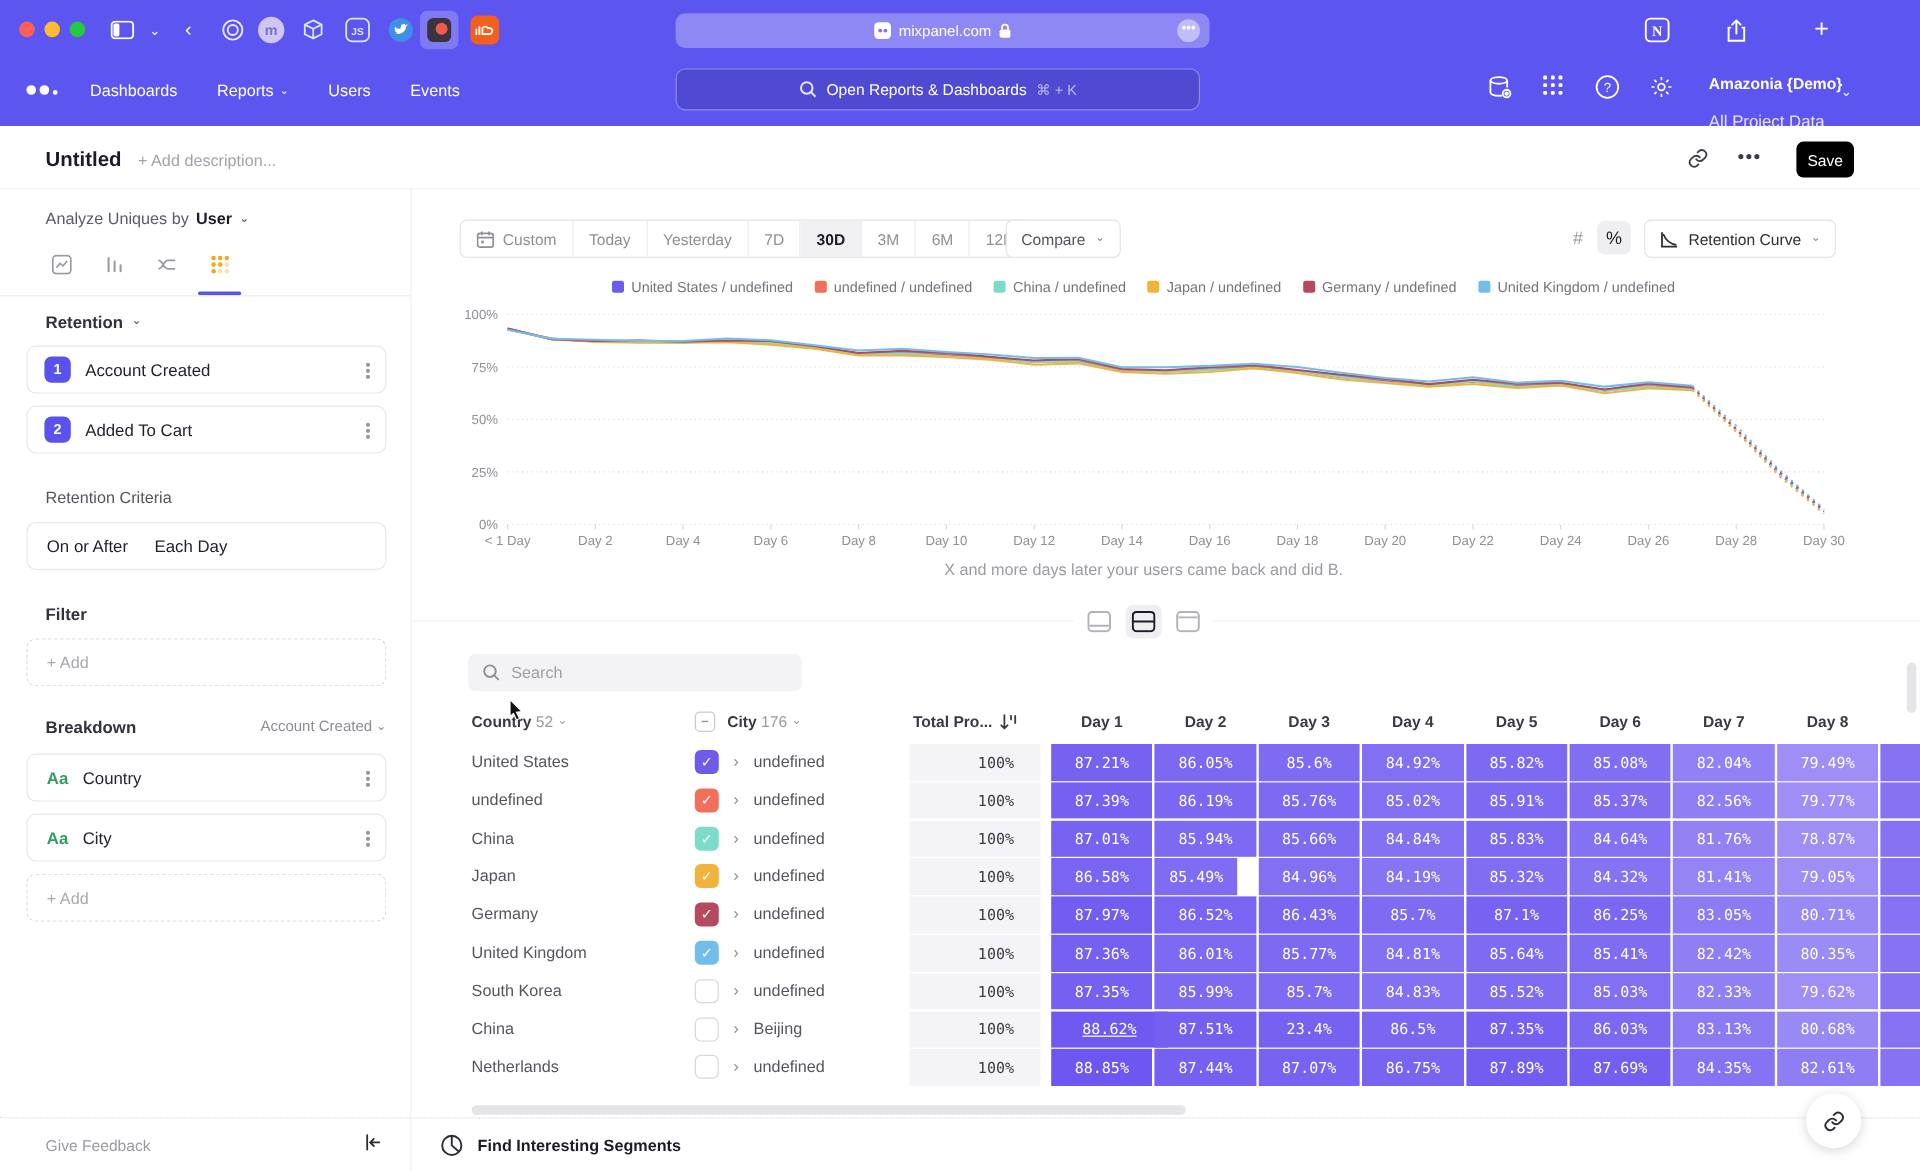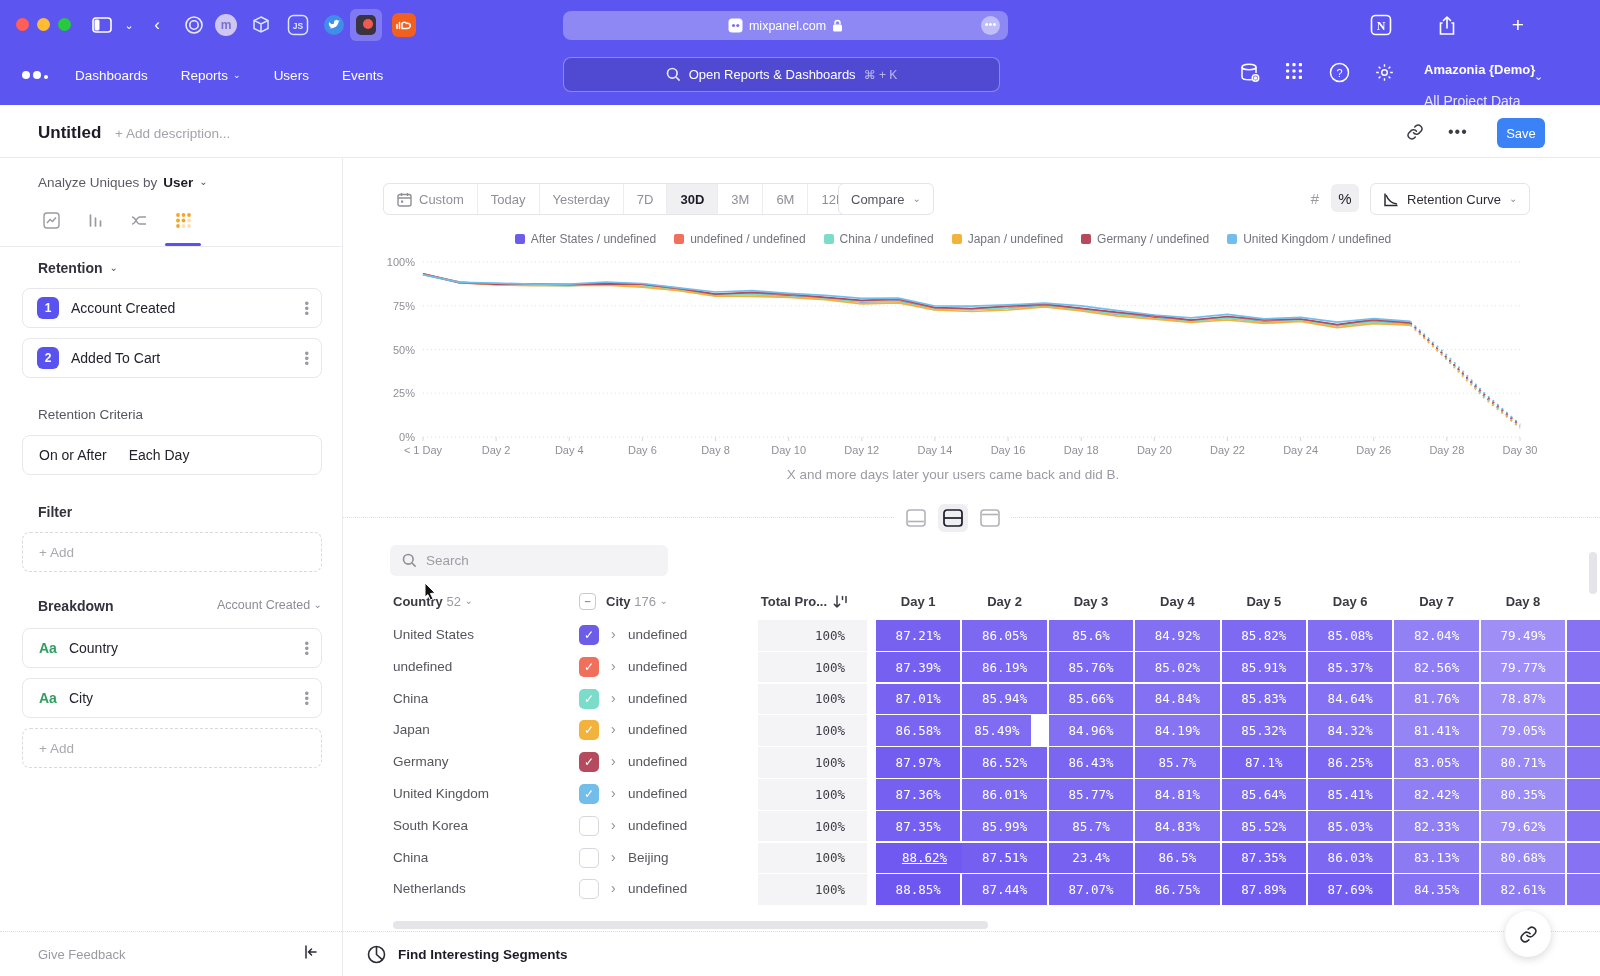--- a/index.html
+++ b/index.html
@@ -222,21 +222,21 @@
 <div id="titlebar">
   <span class="abs" style="left:38px;top:18px;font-size:17px;font-weight:700;color:#1c1c28">Untitled</span>
   <span class="abs" style="left:115px;top:21px;font-size:13.5px;color:#a3a3ab">+ Add description...</span>
   <div class="abs" style="left:1406px;top:18px">
     <svg width="18" height="18" viewBox="0 0 24 24" fill="none" stroke="#3c3c46" stroke-width="2" stroke-linecap="round">
         <path d="M10 13a5 5 0 0 0 7.5.5l2.7-2.7a5 5 0 0 0-7-7l-1.6 1.5"></path>
         <path d="M14 11a5 5 0 0 0-7.5-.5l-2.7 2.7a5 5 0 0 0 7 7l1.6-1.5"></path>
       </svg>
   </div>
   <div class="abs" style="left:1448px;top:18px;color:#3c3c46;font-size:16px;letter-spacing:1px">•••</div>
-  <button class="abs" style="left:1497px;top:13px;width:48px;height:30px;background:#3b82f6;color:#fff;border:none;border-radius:6px;font-size:13px;font-family:'Liberation Sans',sans-serif">Save</button>
+  <button class="abs" style="left:1497px;top:13px;width:48px;height:30px;background:#000000;color:#fff;border:none;border-radius:6px;font-size:13px;font-family:'Liberation Sans',sans-serif">Save</button>
 </div>
 
 <div id="sidebar">
   <div class="abs" style="left:38px;top:17px;display:flex;gap:6px;align-items:center">
     <span class="sb-label">Analyze Uniques by</span>
     <span style="font-size:13.5px;font-weight:700;color:#1c1c28">User</span>
     <span style="color:#55555e;font-size:10px" class="chev">⌄</span>
   </div>
 
   <div class="abs" style="left:30px;top:47px;display:flex;gap:2px">
@@ -381,21 +381,21 @@
         <path d="M2 1.5v12h12.5"></path>
         <path d="M3 3c2.5 6 6 8.5 11 9"></path>
       </svg>
     <span style="color:#2c2c34">Retention Curve</span>
       <span class="chev" style="font-size:10px;color:#8d8d95">⌄</span>
   </div>
 
   <div id="legend">
       <div class="lg-item">
         <span class="lg-sw" style="background:#6C5CE7"></span>
-        <span>After States / undefined</span>
+        <span>United States / undefined</span>
       </div>
       <div class="lg-item">
         <span class="lg-sw" style="background:#F1705B"></span>
         <span>undefined / undefined</span>
       </div>
       <div class="lg-item">
         <span class="lg-sw" style="background:#7BDCC9"></span>
         <span>China / undefined</span>
       </div>
       <div class="lg-item">

